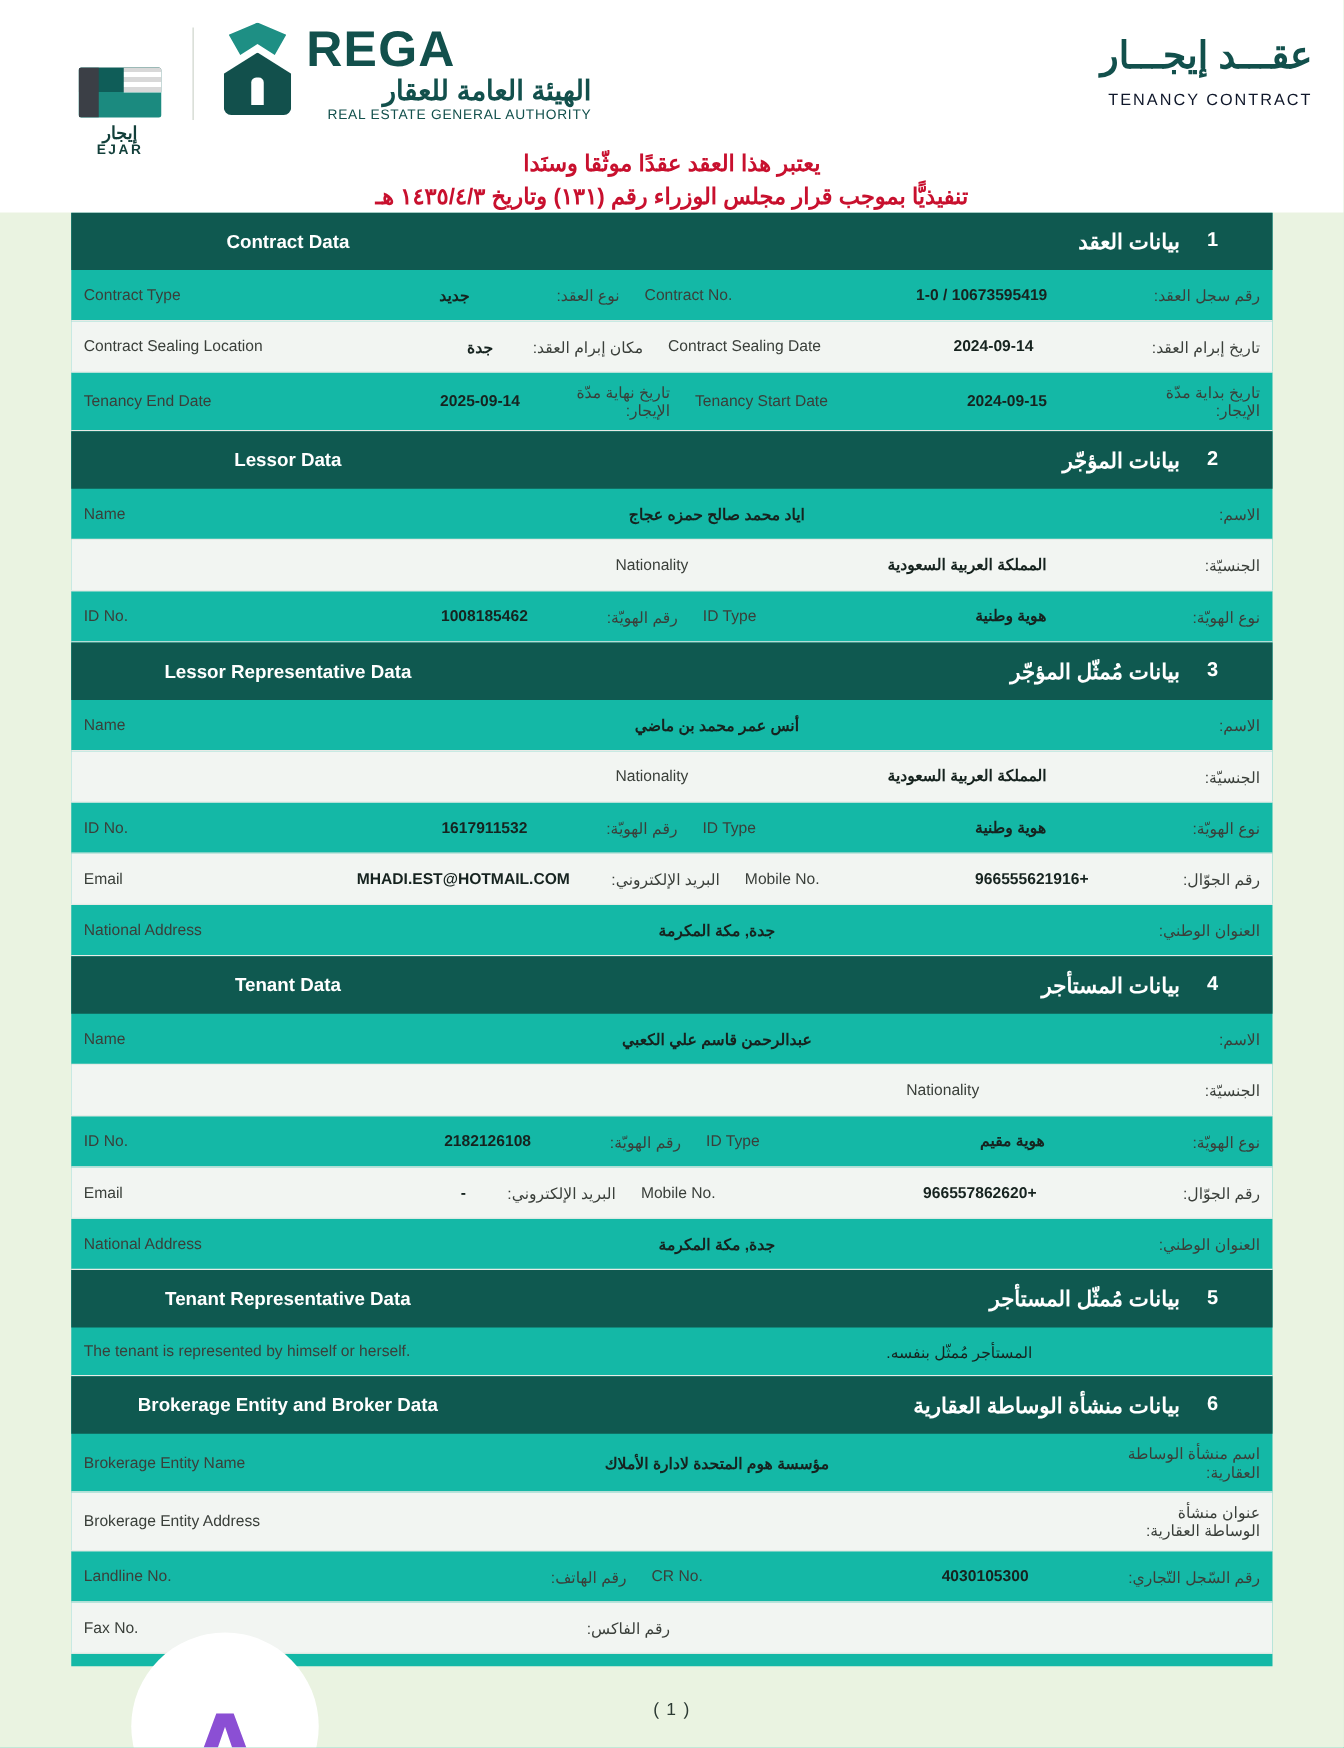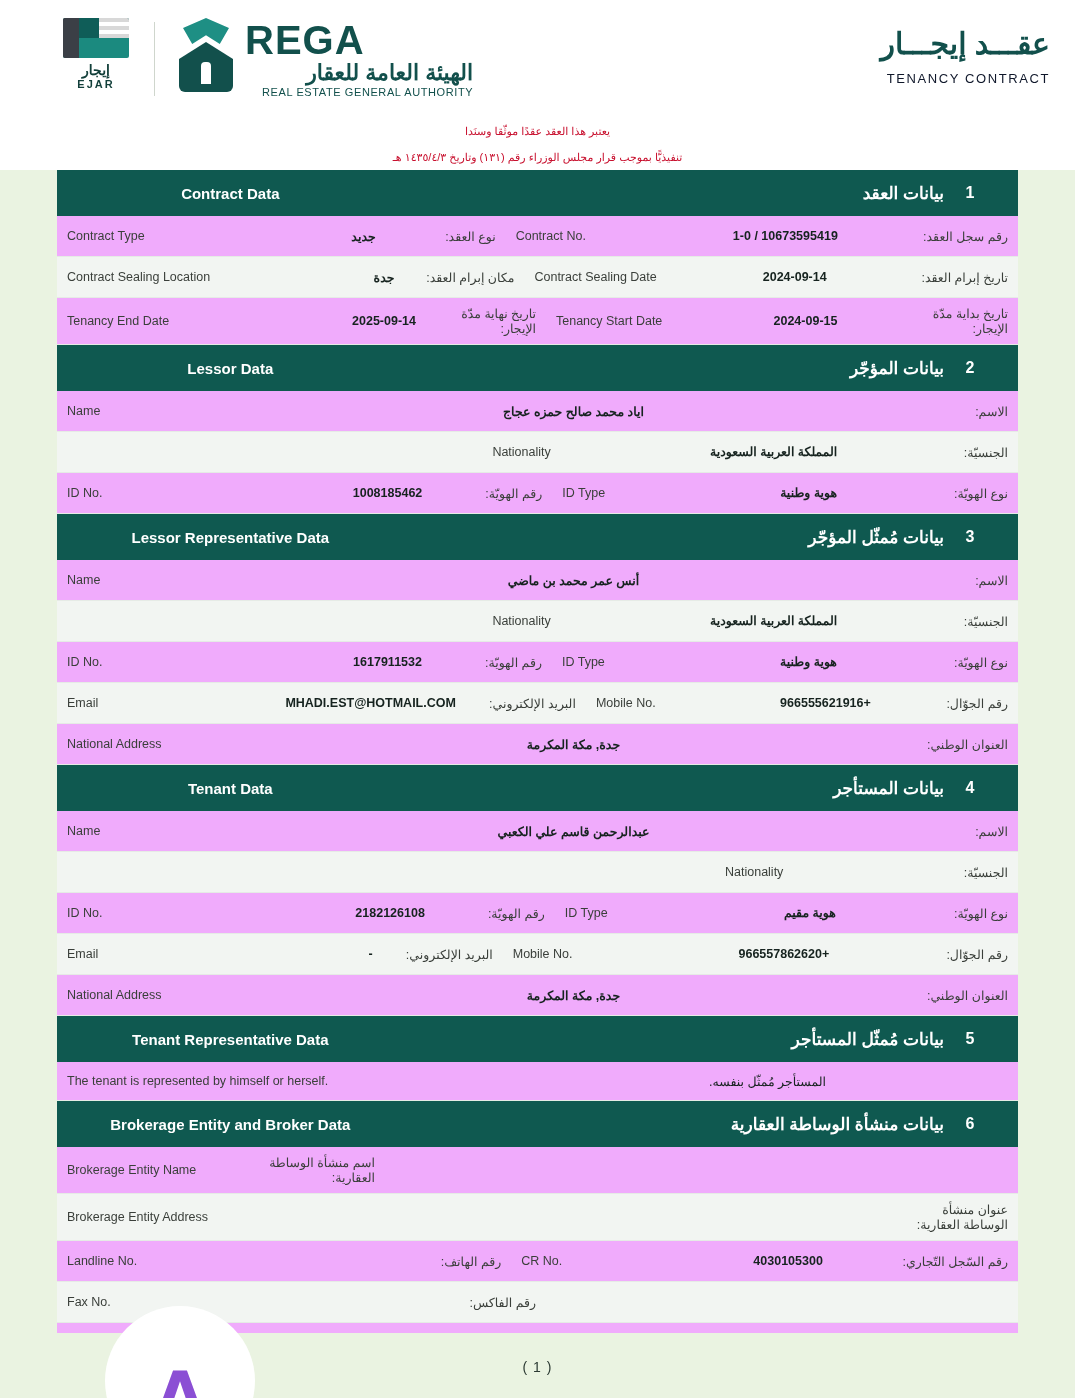--- a/index.html
+++ b/index.html
@@ -27,20 +27,21 @@
     align-items: flex-start;
     padding: 18px 25px 0 60px;
     height: 100px;
   }
   .ejar-logo {
     width: 72px;
     display: flex;
     flex-direction: column;
     align-items: center;
     flex: 0 0 auto;
+    margin-top: 36px;
   }
   .ejar-flag {
     width: 66px;
     height: 40px;
     background:
       linear-gradient(180deg, #0f5d58 0 50%, #1b8a7f 50% 100%);
     position: relative;
     overflow: hidden;
     border-radius: 2px;
   }
@@ -144,27 +145,27 @@
     letter-spacing: 1.6px;
     margin-top: 10px;
   }
   .notice {
     text-align: center;
     direction: rtl;
     padding-bottom: 14px;
   }
   .notice div {
     color: #c8102e;
-    font-size: 11px;
-    font-weight: normal;
+    font-size: 18px;
+    font-weight: bold;
     line-height: 26px;
   }
   
   .content {
-    background: #f0abfc;
+    background: #14b8a6;
     margin: 0 57px;
     padding-bottom: 10px;
   }
   .section-head {
     background: #0f5950;
     color: #ffffff;
     display: flex;
     align-items: center;
     height: 46px;
     padding: 0 22px;
@@ -471,20 +472,21 @@
         <div class="note-ar">المستأجر مُمثّل بنفسه.</div>
       </div>
       <div class="section-head">
         <div class="en">Brokerage Entity and Broker Data</div>
         <div class="spacer"></div>
         <div class="ar">بيانات منشأة الوساطة العقارية</div>
         <div class="num">6</div>
       </div>
       <div class="row single">
         <div class="cell lbl-en">Brokerage Entity Name</div>
+        <div class="cell val-wide">مؤسسة هوم المتحدة لادارة الأملاك</div>
         <div class="cell lbl-ar-b">اسم منشأة الوساطة العقارية:</div>
       </div>
       <div class="row alt single">
         <div class="cell lbl-en">Brokerage Entity Address</div>
         <div class="cell val-wide"></div>
         <div class="cell lbl-ar-b">عنوان منشأة الوساطة العقارية:</div>
       </div>
       <div class="row">
         <div class="cell lbl-en">Landline No.</div>
         <div class="cell val-a"></div>

